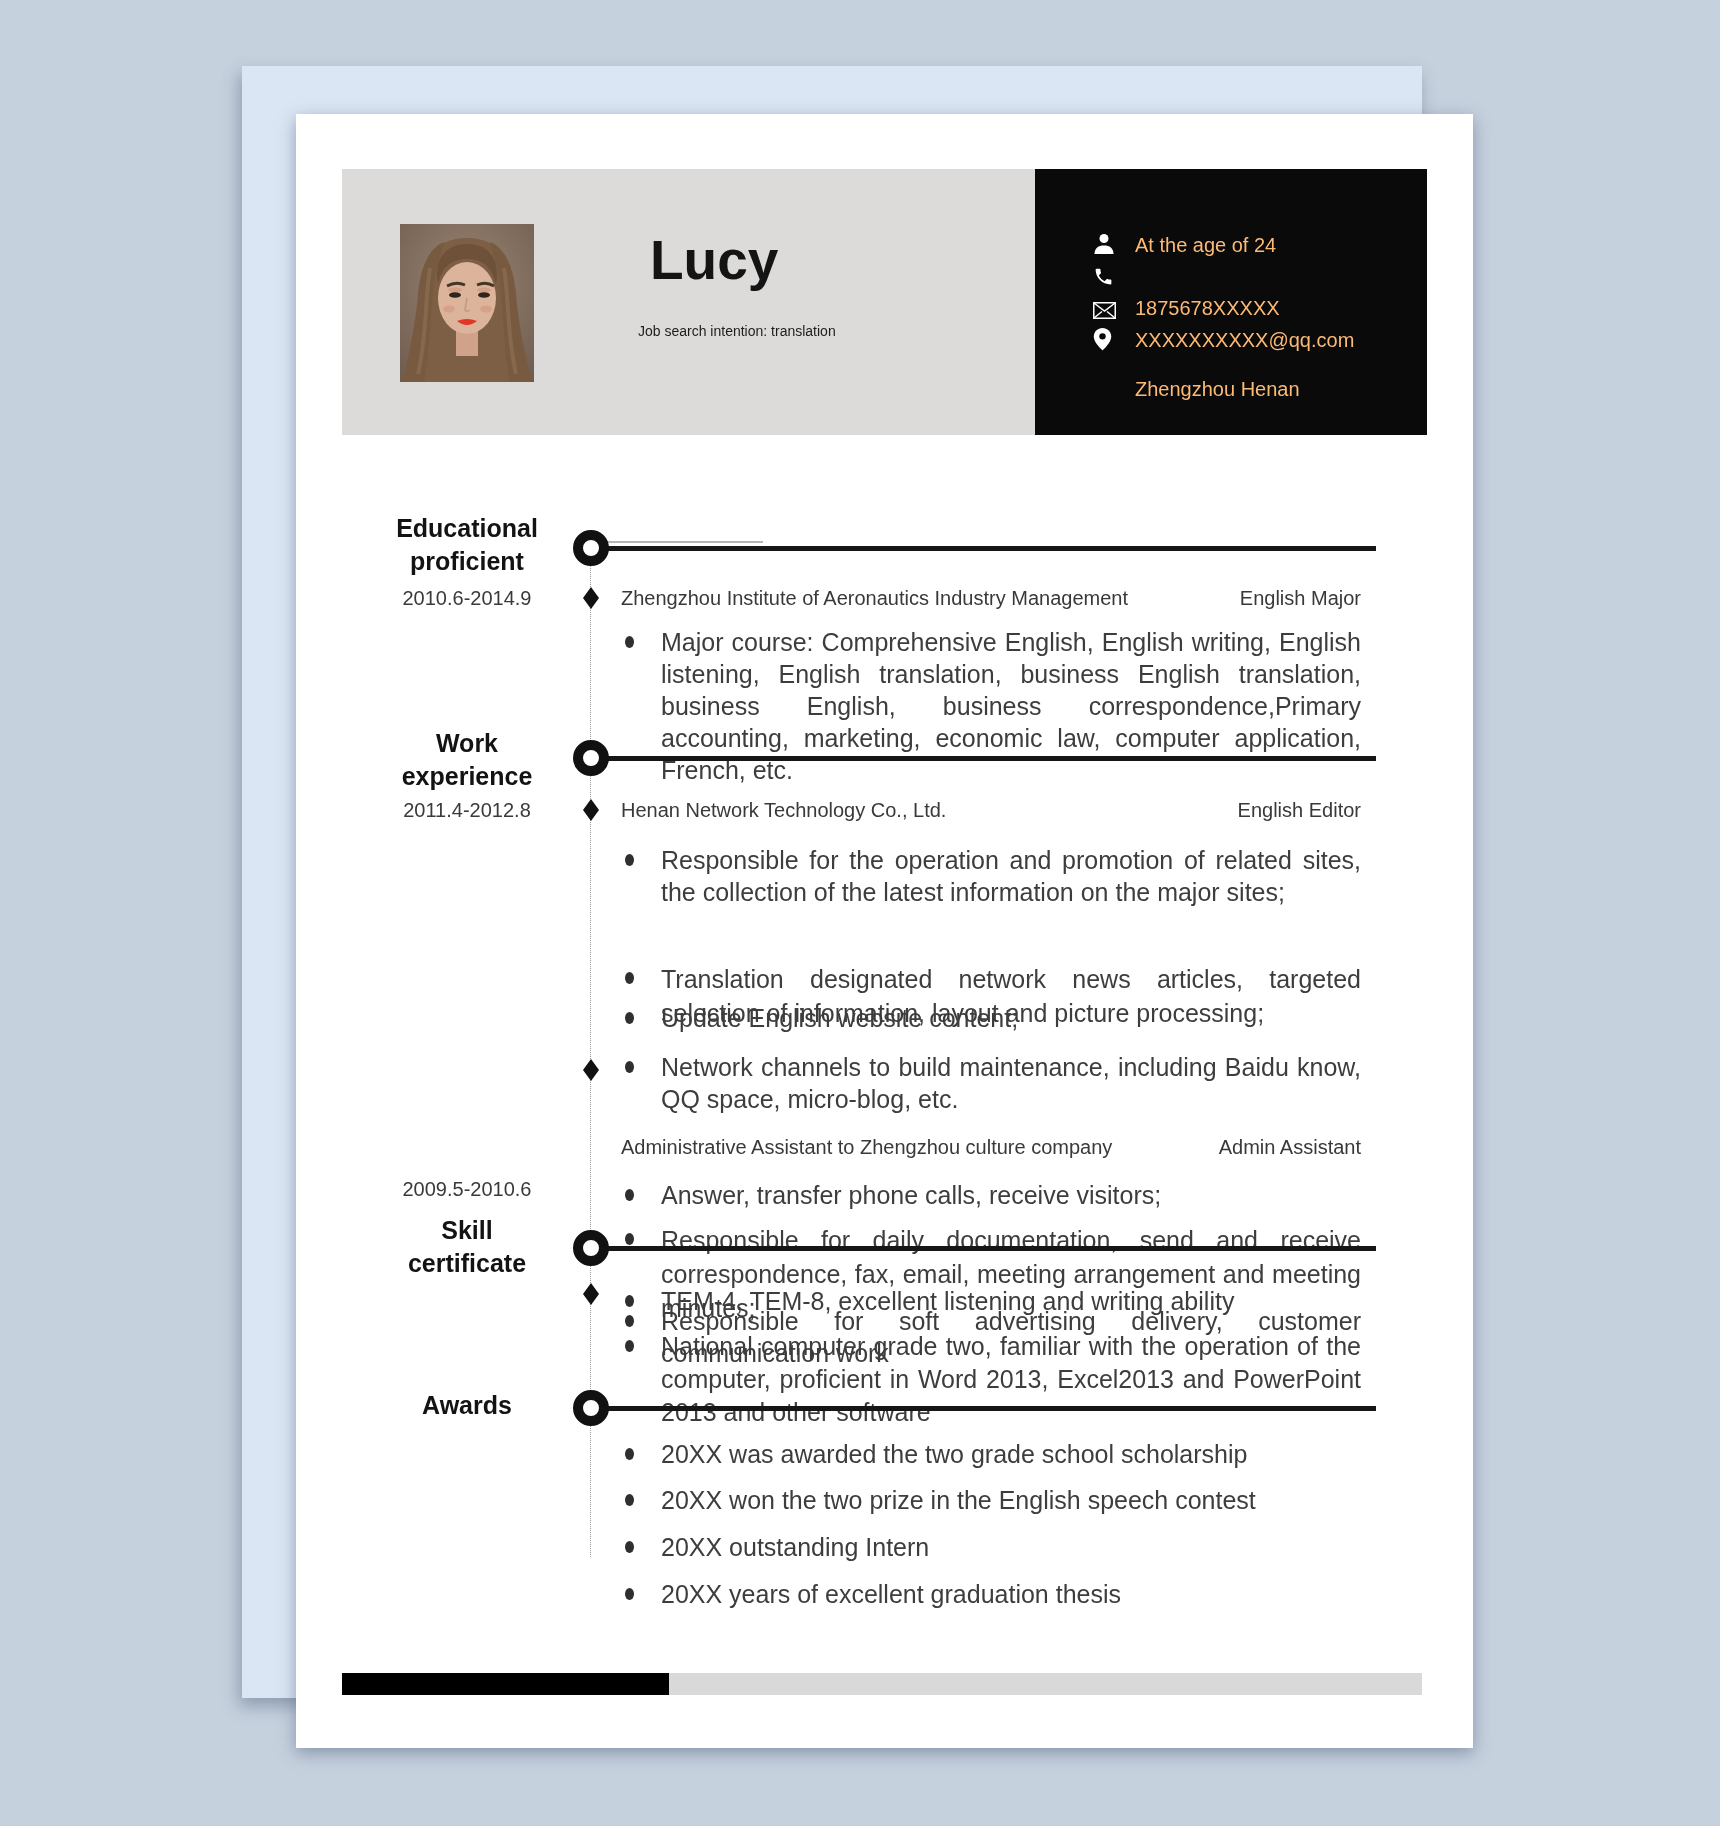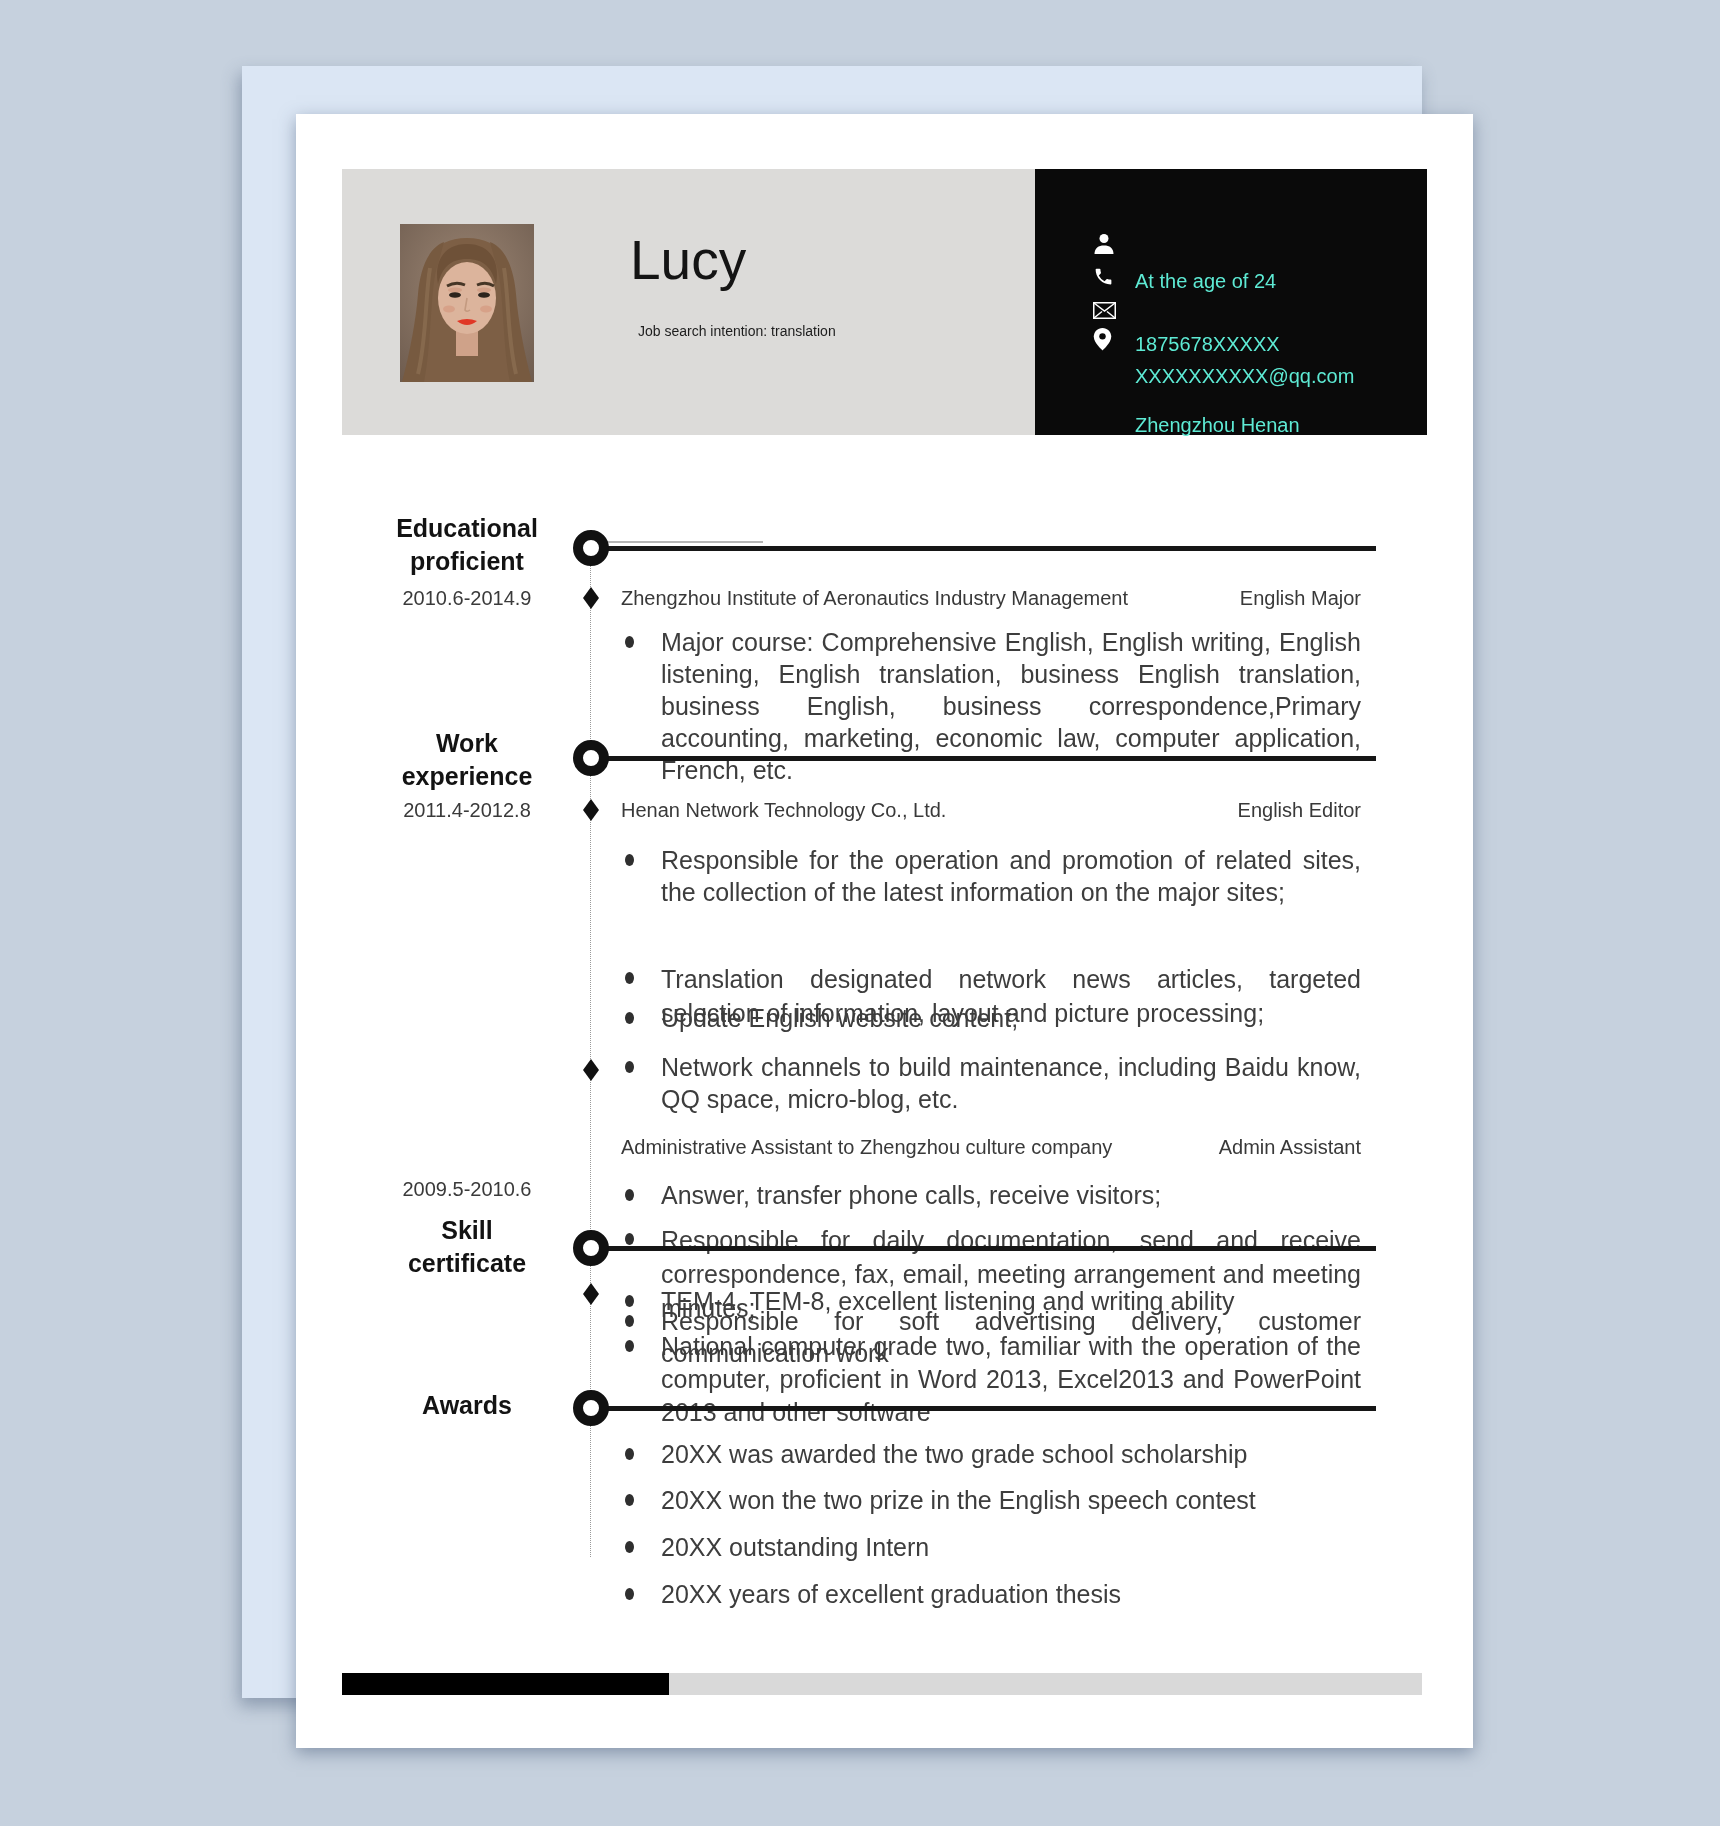--- a/index.html
+++ b/index.html
@@ -12,25 +12,25 @@
     position:absolute;left:242px;top:66px;width:1180px;height:1632px;
     background:#dbe6f4;box-shadow:-3px 8px 16px rgba(70,90,120,.45);
   }
   .page{
     position:absolute;left:296px;top:114px;width:1177px;height:1634px;
     background:#ffffff;box-shadow:0 5px 16px rgba(70,90,120,.5);
   }
   
   .header{position:absolute;left:46px;top:55px;width:1085px;height:266px;background:#dcdbd9;}
   .photo{position:absolute;left:58px;top:55px;width:134px;height:158px;overflow:hidden;}
-  .name{position:absolute;left:288px;top:64px;font-size:55px;font-weight:400;color:#141414;line-height:1;}
+  .name{position:absolute;left:308px;top:64px;font-size:55px;font-weight:700;color:#141414;line-height:1;}
   .subtitle{position:absolute;left:296px;top:154px;font-size:14px;color:#1d1d1d;}
   .contact-box{position:absolute;right:0;top:0;width:392px;height:266px;background:#0a0a0a;color:#fff;}
   .c-icon{position:absolute;left:58px;}
-  .c-text{position:absolute;left:100px;font-size:20px;color:#5eead4;line-height:23px;margin-top:36px;}
+  .c-text{position:absolute;left:100px;font-size:20px;color:#fdba74;line-height:23px;}
   
   .sec-title{position:absolute;left:36px;width:270px;text-align:center;font-weight:700;
              font-size:25px;line-height:33px;color:#131313;}
   .sec-date{position:absolute;left:36px;width:270px;text-align:center;font-size:20px;color:#3a3a3a;line-height:28px;}
   .tl-dotted{position:absolute;left:294px;top:434px;height:1009px;width:0;border-left:1px dotted #9a9a9a;}
   .tl-gray{position:absolute;left:295px;top:427px;width:172px;height:2px;background:#b5b5b5;}
   .tl-line{position:absolute;left:300px;width:780px;height:5px;background:#161616;}
   .tl-circle{position:absolute;left:277px;width:16px;height:16px;background:#fff;
              border:10px solid #111;border-radius:50%;}
   .tl-diamond{position:absolute;left:287px;width:16px;height:22px;background:#111;

